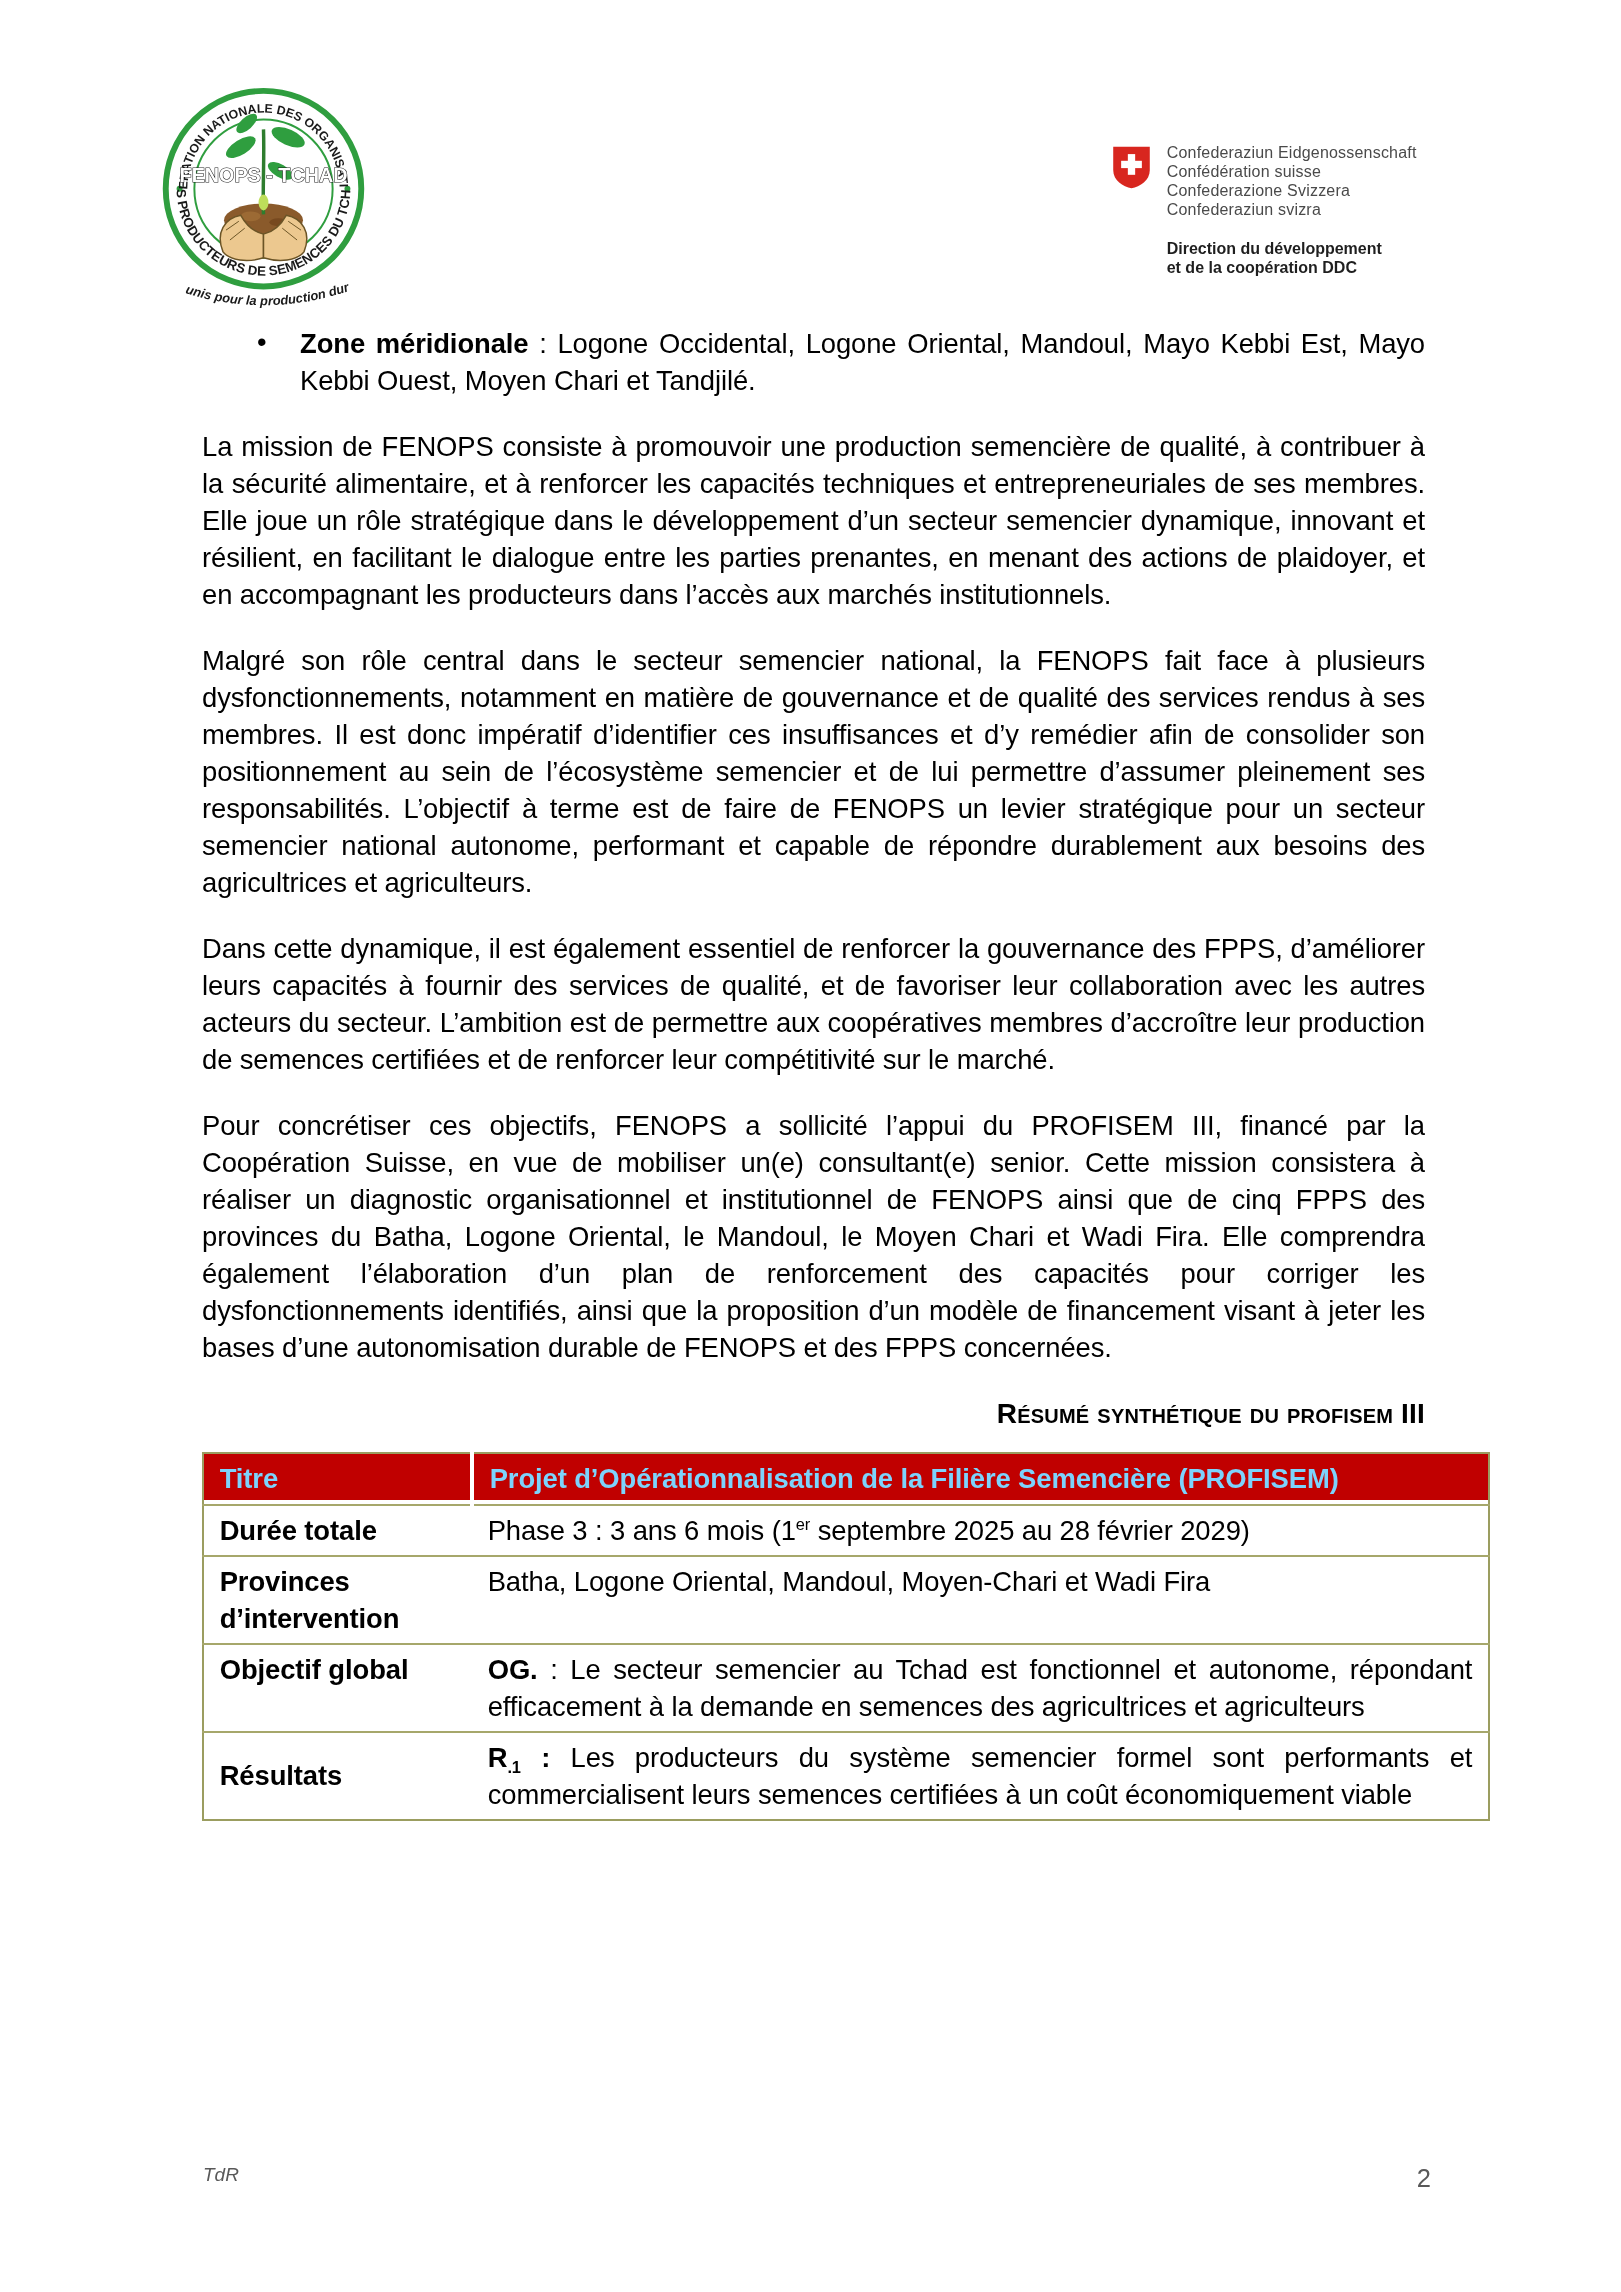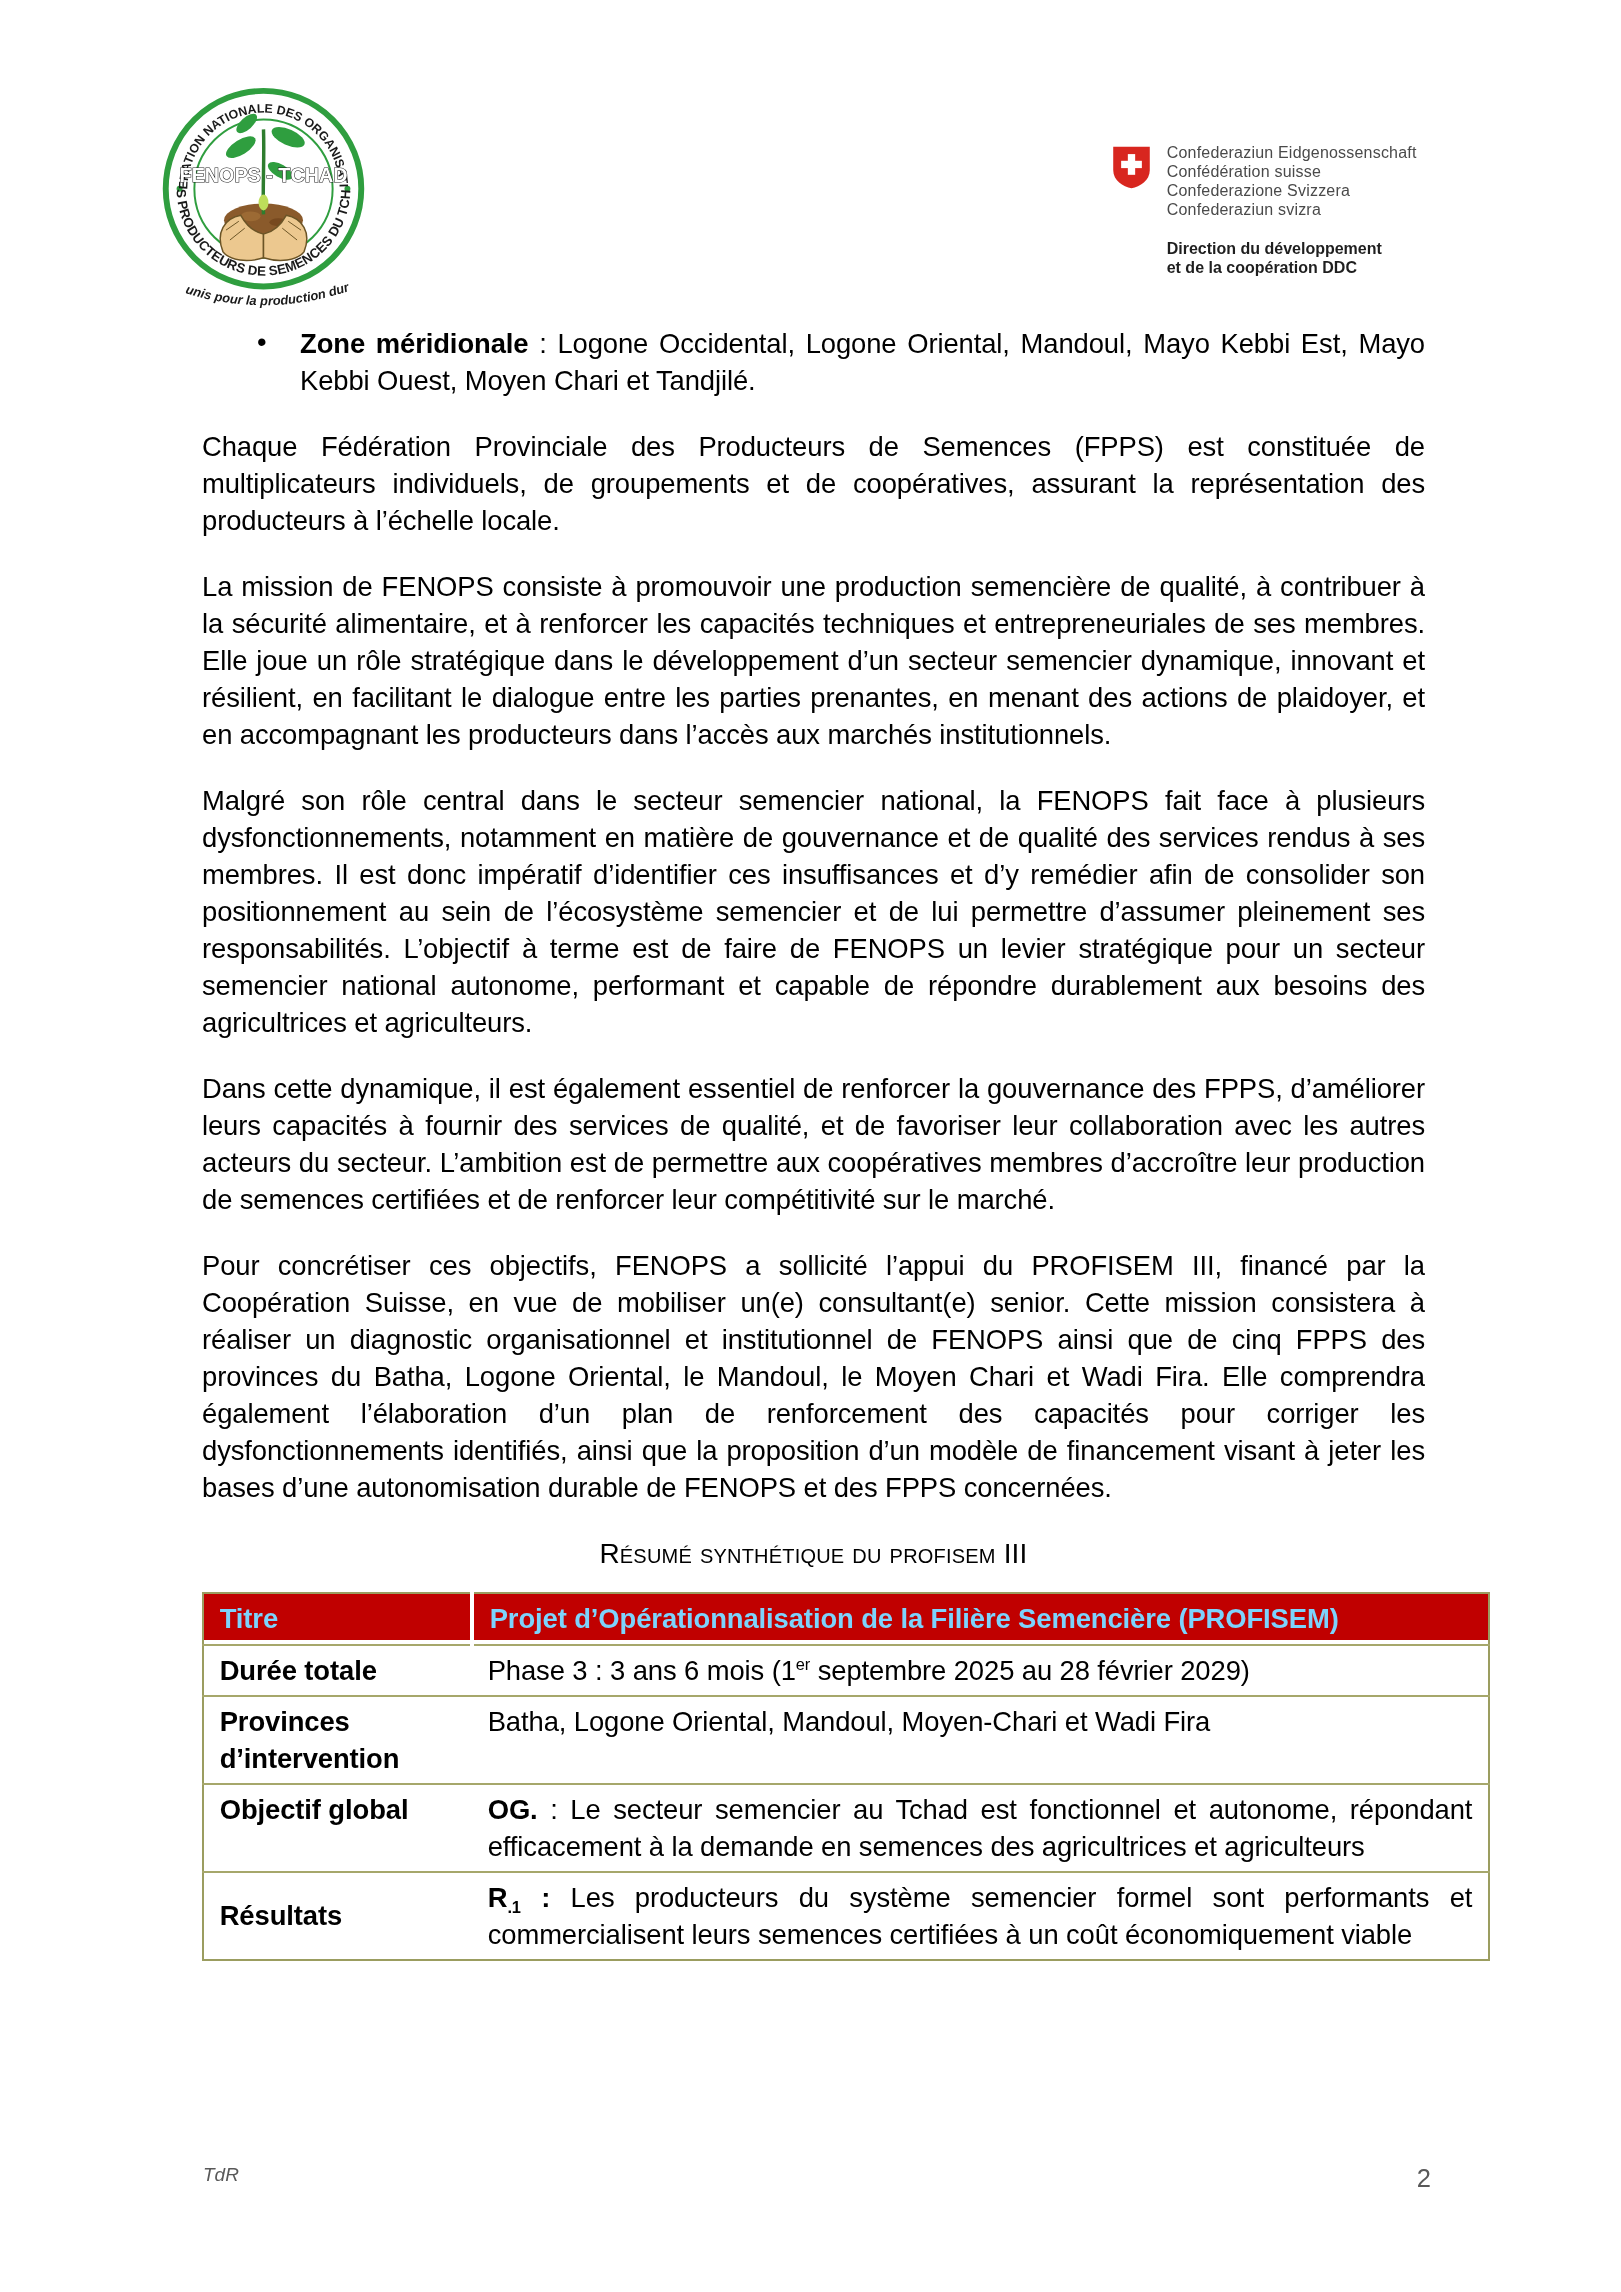--- a/index.html
+++ b/index.html
@@ -22,22 +22,22 @@
   .swiss-dept div{font-size:16px;line-height:19.6px;}
   
   .content{
     position:absolute;left:202px;top:325px;width:1223px;
     font-size:27.4px;line-height:37px;text-align:justify;letter-spacing:-0.1px;
   }
   .bullet-item{position:relative;padding-left:98px;margin:0 0 29px 0;}
   .bullet-dot{position:absolute;left:55px;top:-2px;}
   .para{margin:0 0 29px 0;}
   .section-heading{
-    font-variant:small-caps;font-weight:normal;font-size:28px;
-    text-align:center;margin:7.8px 0 19.6px 0;letter-spacing:0.2px;
+    font-variant:small-caps;font-weight:bold;font-size:28px;
+    text-align:right;margin:7.8px 0 19.6px 0;letter-spacing:0.2px;
   }
   
   .tbl{border-collapse:collapse;width:1288px;border:2px solid #9b9d60;table-layout:fixed;}
   .tbl col.c1{width:269px;}
   .tbl th{
     background:#c00000;color:#7dd3fc;text-align:left;font-weight:bold;
     font-size:27.4px;line-height:37px;padding:6.9px 15.7px;vertical-align:middle;
     box-shadow:inset 0 -3.9px 0 #ffffff;
     border-bottom:2px solid #a6a76b;
   }
@@ -121,21 +121,20 @@
     </div>
   </div>
 
   <div class="content">
 
     <div class="bullet-item">
       <span class="bullet-dot">•</span>
       <b>Zone méridionale</b><span> : Logone Occidental, Logone Oriental, Mandoul, Mayo Kebbi Est, Mayo Kebbi Ouest, Moyen Chari et Tandjilé.</span>
     </div>
 
-    <p class="para">Chaque Fédération Provinciale des Producteurs de Semences (FPPS) est constituée de multiplicateurs individuels, de groupements et de coopératives, assurant la représentation des producteurs à l’échelle locale.</p>
     <p class="para">La mission de FENOPS consiste à promouvoir une production semencière de qualité, à contribuer à la sécurité alimentaire, et à renforcer les capacités techniques et entrepreneuriales de ses membres. Elle joue un rôle stratégique dans le développement d’un secteur semencier dynamique, innovant et résilient, en facilitant le dialogue entre les parties prenantes, en menant des actions de plaidoyer, et en accompagnant les producteurs dans l’accès aux marchés institutionnels.</p>
     <p class="para">Malgré son rôle central dans le secteur semencier national, la FENOPS fait face à plusieurs dysfonctionnements, notamment en matière de gouvernance et de qualité des services rendus à ses membres. Il est donc impératif d’identifier ces insuffisances et d’y remédier afin de consolider son positionnement au sein de l’écosystème semencier et de lui permettre d’assumer pleinement ses responsabilités. L’objectif à terme est de faire de FENOPS un levier stratégique pour un secteur semencier national autonome, performant et capable de répondre durablement aux besoins des agricultrices et agriculteurs.</p>
     <p class="para">Dans cette dynamique, il est également essentiel de renforcer la gouvernance des FPPS, d’améliorer leurs capacités à fournir des services de qualité, et de favoriser leur collaboration avec les autres acteurs du secteur. L’ambition est de permettre aux coopératives membres d’accroître leur production de semences certifiées et de renforcer leur compétitivité sur le marché.</p>
     <p class="para">Pour concrétiser ces objectifs, FENOPS a sollicité l’appui du PROFISEM III, financé par la Coopération Suisse, en vue de mobiliser un(e) consultant(e) senior. Cette mission consistera à réaliser un diagnostic organisationnel et institutionnel de FENOPS ainsi que de cinq FPPS des provinces du Batha, Logone Oriental, le Mandoul, le Moyen Chari et Wadi Fira. Elle comprendra également l’élaboration d’un plan de renforcement des capacités pour corriger les dysfonctionnements identifiés, ainsi que la proposition d’un modèle de financement visant à jeter les bases d’une autonomisation durable de FENOPS et des FPPS concernées.</p>
 
     <div class="section-heading">Résumé synthétique du profisem III</div>
 
     <table class="tbl">
       <colgroup>
           <col class="c1">

